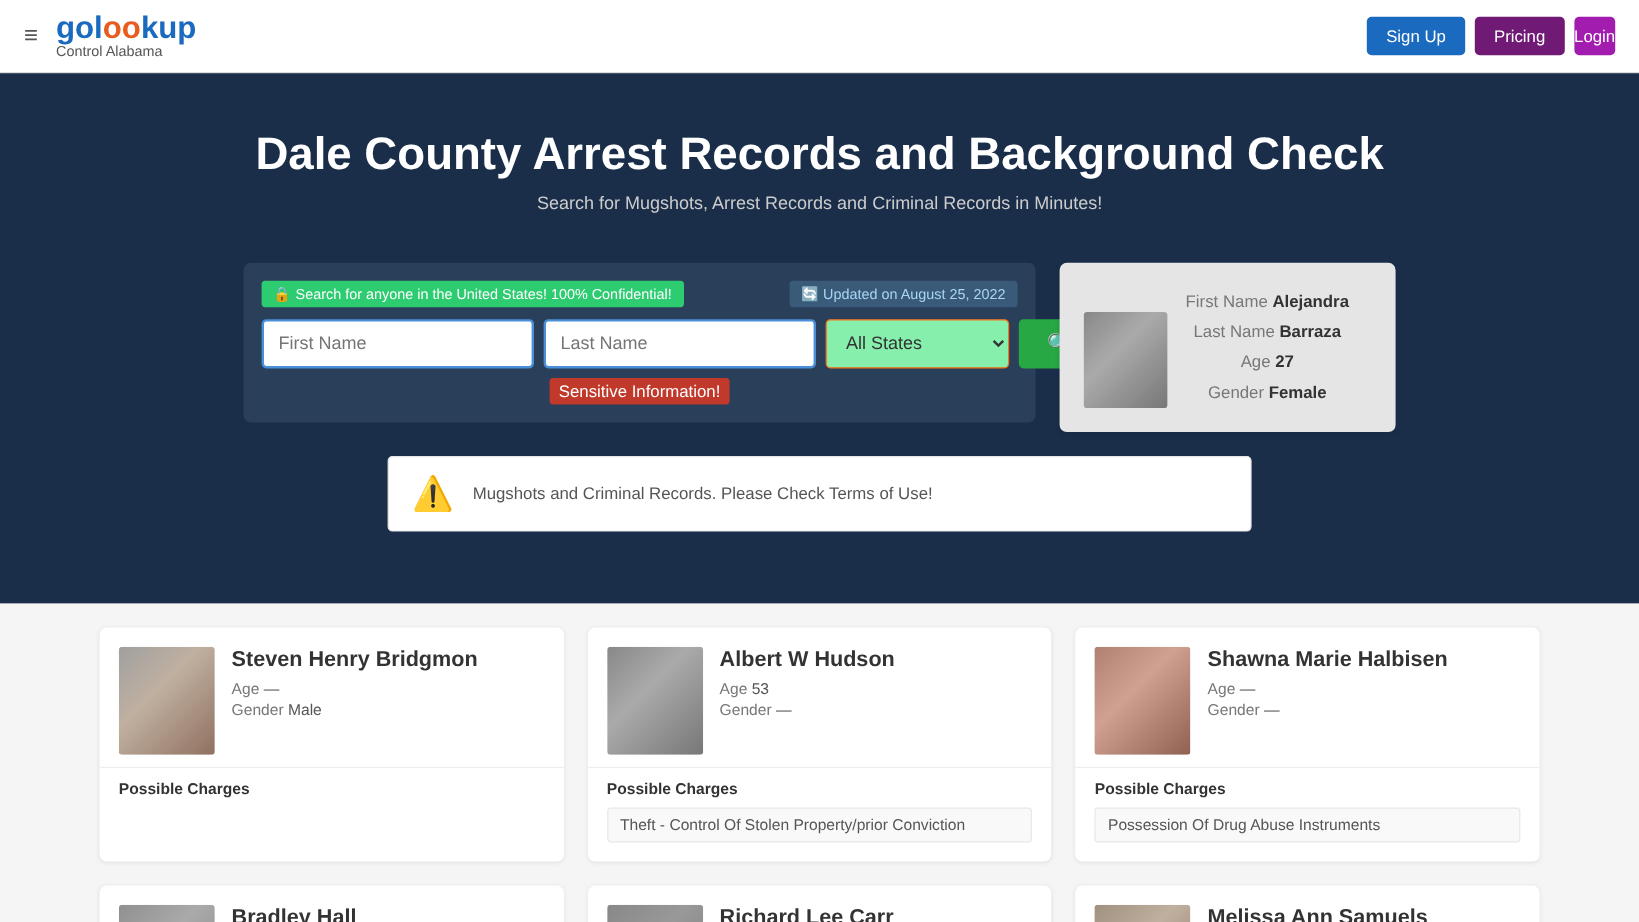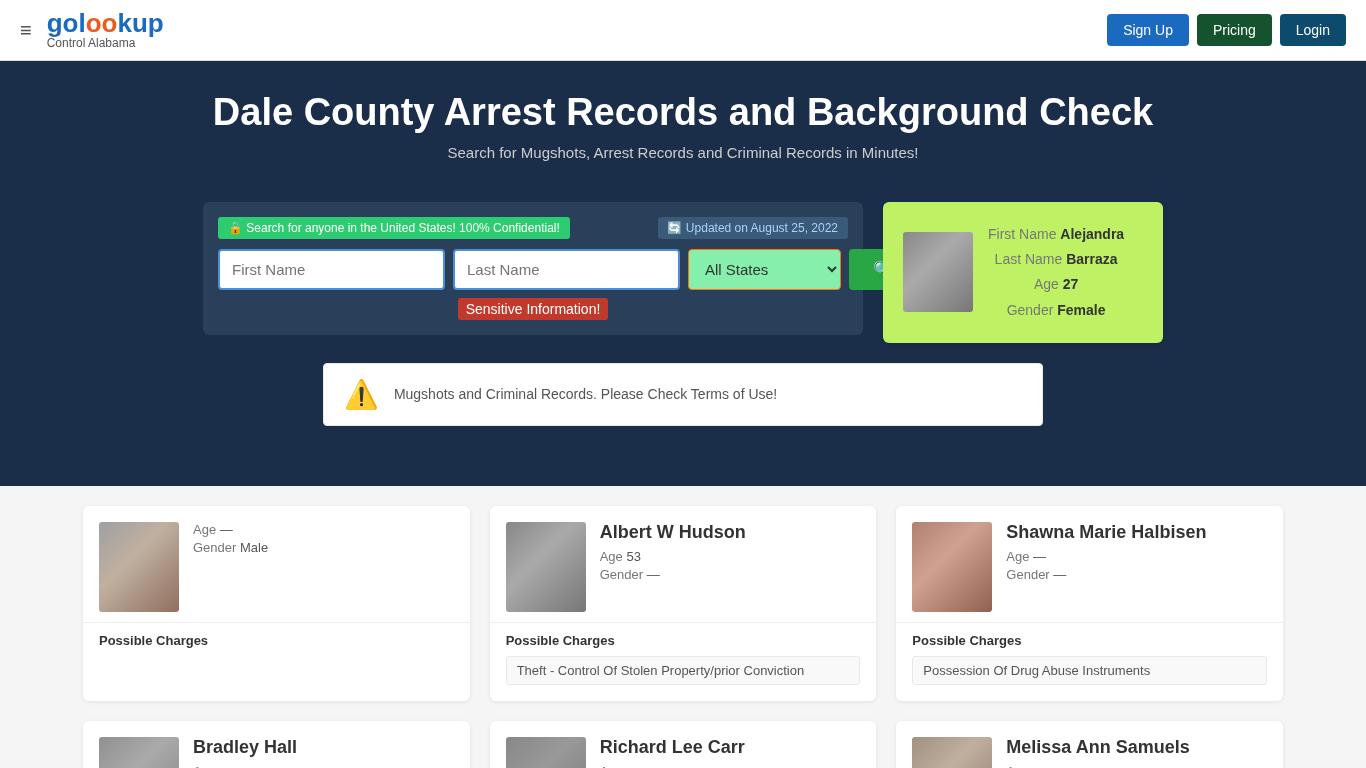--- a/index.html
+++ b/index.html
@@ -15,30 +15,30 @@
       justify-content: space-between;
     }
     .header-left { display: flex; align-items: center; gap: 15px; }
     .hamburger { font-size: 20px; cursor: pointer; color: #555; }
     .logo { display: flex; flex-direction: column; align-items: flex-start; }
     .logo-text { font-size: 26px; font-weight: bold; color: #1a6abf; line-height: 1; }
     .logo-text span { color: #e85c20; }
     .logo-sub { font-size: 12px; color: #555; }
     .header-right { display: flex; gap: 8px; }
     .btn-signup { background: #1a6abf; color: #fff; border: none; padding: 8px 16px; border-radius: 4px; cursor: pointer; font-size: 14px; }
-    .btn-pricing { background: #14532d; color: #fff; border: none; padding: 8px 16px; border-radius: 4px; cursor: pointer; font-size: 14px; }
-    .btn-login { background: #0c4a6e; color: #fff; border: none; padding: 8px 16px; border-radius: 4px; cursor: pointer; font-size: 14px; }
+    .btn-pricing { background: #701a75; color: #fff; border: none; padding: 8px 16px; border-radius: 4px; cursor: pointer; font-size: 14px; }
+    .btn-login { background: #a21caf; color: #fff; border: none; padding: 8px 0; border-radius: 4px; cursor: pointer; font-size: 14px; }
 
     
     .hero {
       background: #1a2e4a;
       padding: 30px 20px 40px;
       text-align: center;
     }
-    .hero h1 { color: #fff; font-size: 38px; font-weight: bold; margin-bottom: 10px; }
+    .hero h1 { color: #fff; font-size: 38px; font-weight: bold; margin-bottom: 10px; margin-top: 17px; }
     .hero p { color: #ccc; font-size: 15px; margin-bottom: 41px; }
 
     
     .search-container {
       display: flex;
       gap: 20px;
       justify-content: center;
       align-items: flex-start;
     }
     .search-box {
@@ -113,27 +113,27 @@
       background: #c0392b;
       color: #fff;
       font-size: 14px;
       padding: 3px 8px;
       border-radius: 3px;
       display: inline-block;
     }
 
     
     .profile-card {
-      background: #bef264;
+      background: #e5e5e5;
       border-radius: 6px;
       padding: 20px;
       width: 280px;
       display: flex;
       gap: 15px;
-      align-items: center;
+      align-items: flex-end;
       box-shadow: 0 1px 4px rgba(0,0,0,0.1);
     }
     .profile-avatar {
       width: 70px;
       height: 80px;
       background: #888;
       border-radius: 3px;
       flex-shrink: 0;
       overflow: hidden;
       display: flex;
@@ -297,20 +297,21 @@
 </section>
 
 <section class="records-section">
   <div class="records-grid" id="records-grid">
   <div class="record-card">
     <div class="record-top">
       <div class="mugshot">
         <div class="mugshot-placeholder mug-1"></div>
       </div>
       <div class="record-details">
+        <div class="record-name">Steven Henry Bridgmon</div>
         <div class="record-detail"><span>Age</span> —</div>
         <div class="record-detail"><span>Gender</span> Male</div>
       </div>
     </div>
 
       <hr class="record-divider">
       <div class="charges-section">
         <div class="charges-label">Possible Charges</div>
       </div>
   </div>

